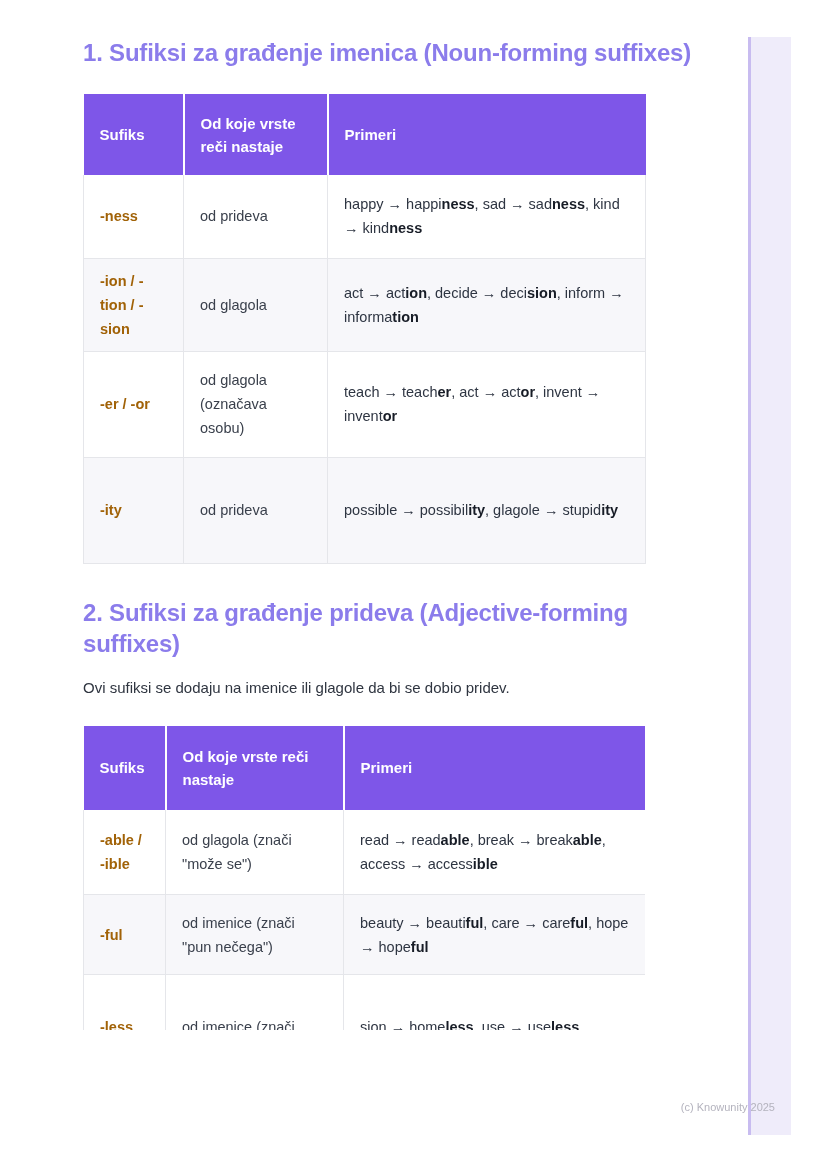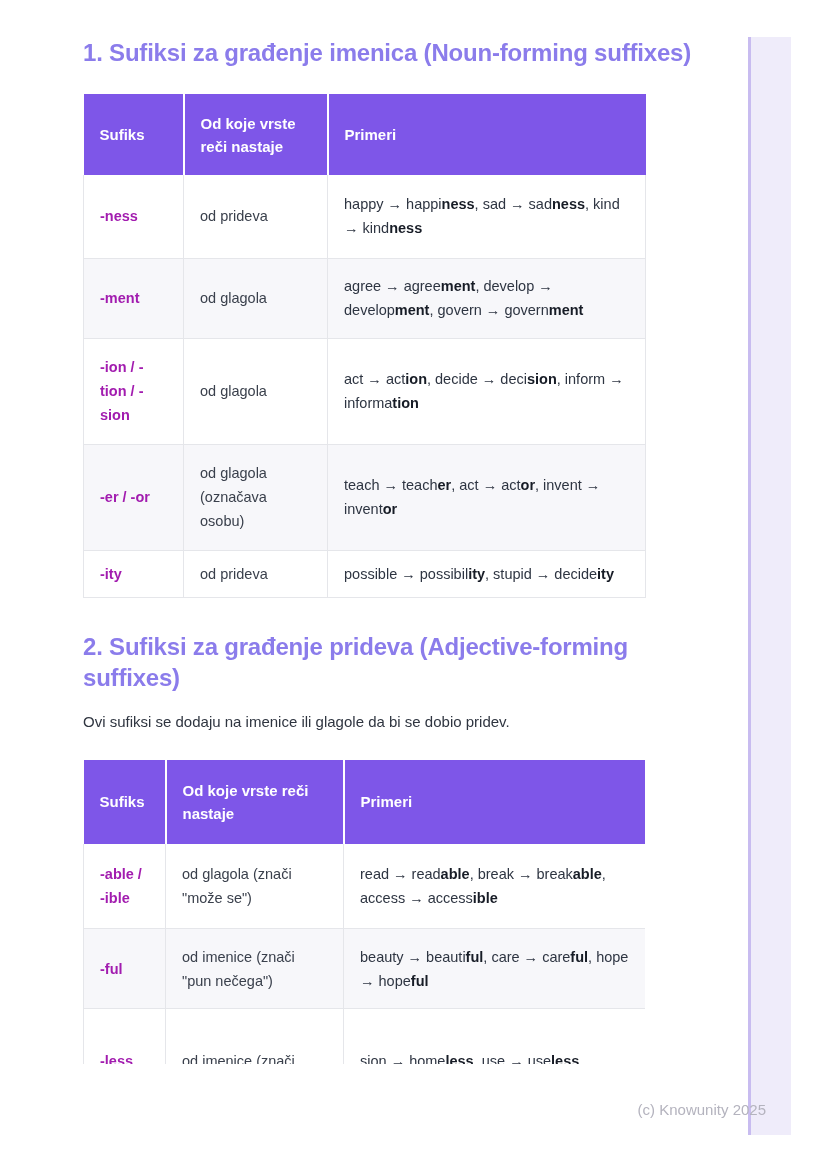--- a/index.html
+++ b/index.html
@@ -83,42 +83,42 @@
     color:var(--cell-text);
     padding:10px 16px;
     vertical-align:middle;
     line-height:24px;
     border-bottom:1px solid var(--border);
   }
   table.doc-table td + td{border-left:1px solid var(--border);}
   table.doc-table td:first-child{border-left:1px solid var(--border);}
   table.doc-table td:last-child{border-right:1px solid var(--border);}
   table.doc-table tbody tr:nth-child(even) td{background:var(--stripe);}
-  table.doc-table td.sufiks{font-weight:700;color:#a21caf;}
+  table.doc-table td.sufiks{font-weight:700;color:#a16207;}
   table.doc-table td.primeri{color:#2e3542;}
   table.doc-table td.primeri b{color:var(--bold-text);}
   
   .t1 col.c1{width:100px;} .t1 col.c2{width:144px;} .t1 col.c3{width:318px;}
   .t1 thead tr{height:81px;}
   .t1 tbody tr:nth-child(1){height:83px;}
   .t1 tbody tr:nth-child(2){height:80px;}
   .t1 tbody tr:nth-child(3){height:106px;}
   .t1 tbody tr:nth-child(4){height:106px;}
   .t1 tbody tr:nth-child(5){height:47px;}
   
   .t2 col.c1{width:82px;} .t2 col.c2{width:178px;} .t2 col.c3{width:302px;}
   .t2 thead tr{height:84px;}
   .t2 tbody tr:nth-child(1){height:85px;}
   .t2 tbody tr:nth-child(2){height:80px;}
   .t2 tbody tr:nth-child(3){height:105px;}
   .footer-note{
     position:absolute;
     top:1101px;
-    right:62px;
-    font-size:15px;
+    right:53px;
+    font-size:11px;
     color:var(--footer);
     z-index:3;
     white-space:nowrap;
   }
 </style>
 </head>
 <body>
 
 <div class="page">
 
@@ -143,38 +143,33 @@
               <th>Primeri</th>
             </tr>
           </thead>
         <tbody>
             <tr>
               <td class="sufiks">-ness</td>
               <td class="vrsta">od prideva</td>
               <td class="primeri"><span>happy → happi</span><b>ness</b><span>, sad → sad</span><b>ness</b><span>, kind → kind</span><b>ness</b></td>
             </tr>
             <tr>
-              <td class="sufiks">-ment</td>
-              <td class="vrsta">od glagola</td>
-              <td class="primeri"><span>agree → agree</span><b>ment</b><span>, develop → develop</span><b>ment</b><span>, govern → govern</span><b>ment</b></td>
-            </tr>
-            <tr>
               <td class="sufiks">-ion / -tion / -sion</td>
               <td class="vrsta">od glagola</td>
               <td class="primeri"><span>act → act</span><b>ion</b><span>, decide → deci</span><b>sion</b><span>, inform → informa</span><b>tion</b></td>
             </tr>
             <tr>
               <td class="sufiks">-er / -or</td>
               <td class="vrsta">od glagola (označava osobu)</td>
               <td class="primeri"><span>teach → teach</span><b>er</b><span>, act → act</span><b>or</b><span>, invent → invent</span><b>or</b></td>
             </tr>
             <tr>
               <td class="sufiks">-ity</td>
               <td class="vrsta">od prideva</td>
-              <td class="primeri"><span>possible → possibil</span><b>ity</b><span>, stupid → decide</span><b>ity</b></td>
+              <td class="primeri"><span>possible → possibil</span><b>ity</b><span>, glagole → stupid</span><b>ity</b></td>
             </tr>
           </tbody>
       </table>
     </div>
 
     <h1 class="doc-heading second">2. Sufiksi za građenje prideva (Adjective-forming suffixes)</h1>
 
     <p class="doc-intro">Ovi sufiksi se dodaju na imenice ili glagole da bi se dobio pridev.</p>
 
     <div class="table-clip">

